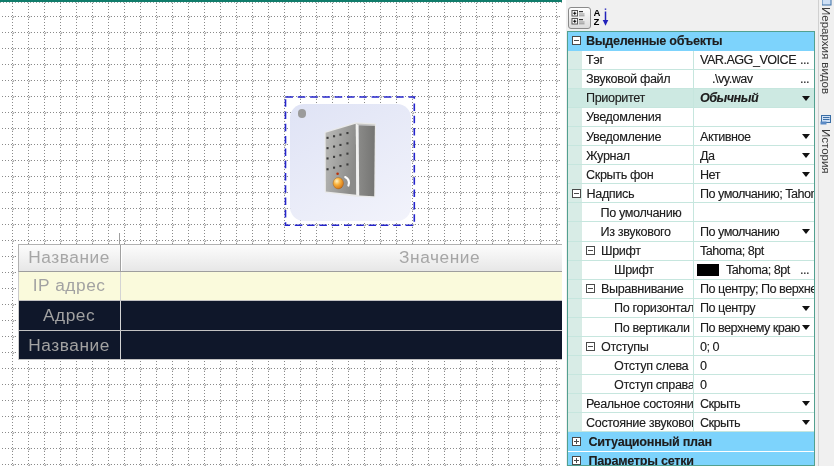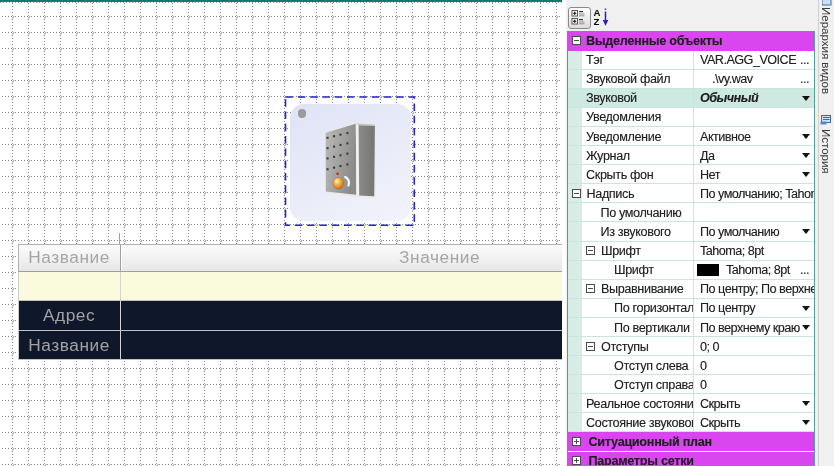--- a/index.html
+++ b/index.html
@@ -38,21 +38,21 @@
   border:1px solid #52a08f;box-sizing:border-box;overflow:hidden;background:#fff;
   font-size:12.5px;letter-spacing:-0.3px;color:#1e1e1e;text-shadow:0.3px 0 0 rgba(30,30,30,0.4);}
 .prow{position:relative;height:19.1px;box-sizing:border-box;}
 .prow .sep{position:absolute;left:0;right:0;bottom:0;height:1px;background:#c6e6de;}
 .strip{position:absolute;left:0;top:0;bottom:0;width:14px;background:#d8ece6;}
 .lblc{position:absolute;left:14px;top:0;bottom:0;width:111.5px;background:#fff;overflow:hidden;white-space:nowrap;}
 .valc{position:absolute;left:125.5px;top:0;bottom:0;right:0;background:#fff;overflow:hidden;white-space:nowrap;
   border-left:1px solid #c6e6de;}
 .lblc span,.valc span{position:absolute;top:2.6px;}
 .valc span{letter-spacing:-0.45px;text-align:center;}
-.cat{background:#d946ef;font-weight:bold;letter-spacing:-0.2px;}
+.cat{background:#7dd3fc;font-weight:bold;letter-spacing:-0.2px;}
 .sel .strip{background:#cde9e2;}
 .sel .lblc{background:#cde9e2;}
 .sel .valc{background:#cde9e2;font-style:italic;}
 .exp{position:absolute;width:9px;height:9px;border:1px solid #4a4a4a;background:#fff;box-sizing:border-box;top:4.6px;z-index:2;}
 .exp .h{position:absolute;left:1px;right:1px;top:3px;height:1px;background:#4a4a4a;}
 .exp .v{position:absolute;top:1px;bottom:1px;left:3px;width:1px;background:#4a4a4a;}
 .arr{position:absolute;right:4px;top:7px;width:0;height:0;
   border-left:4.5px solid transparent;border-right:4.5px solid transparent;border-top:5px solid #111;}
 .dots3{position:absolute;right:5px;top:2.6px;color:#333;}
 .swatch{position:absolute;left:3px;top:3px;width:22px;height:12.5px;background:#000;}
@@ -139,20 +139,21 @@
     <rect x="2.5" y="3" width="128.8" height="128.2" fill="none" stroke="#2424cc" stroke-width="1.6" stroke-dasharray="7.5 4.8"></rect>
   </svg>
   <div id="tbl">
    <div class="hd">
           <div class="c1">Название</div>
           <div class="c2">Значение</div>
           <div class="div"></div>
           <div class="div2"></div>
         </div>
    <div class="row y">
+          <div class="c1">IP адрес</div>
           <div class="div"></div>
         </div>
    <div class="row">
           <div class="c1">Адрес</div>
           <div class="div"></div>
         </div>
    <div class="row">
           <div class="c1">Название</div>
           <div class="div"></div>
         </div>
@@ -217,21 +218,21 @@
         </div>
     <div class="valc">
           <span style="left:18px">.\vy.wav</span>
           <span class="dots3">...</span>
         </div>
     <div class="sep"></div>
       </div>
   <div class="prow sel">
         <div class="strip"></div>
         <div class="lblc">
-          <span style="left:4.5px">Звуковой</span>
+          <span style="left:4.5px">Приоритет</span>
         </div>
     <div class="valc">
           <span style="left:6px;font-weight:bold">Обычный</span>
           <div class="arr"></div>
         </div>
     <div class="sep"></div>
       </div>
   <div class="prow">
         <div class="strip"></div>
         <div class="lblc">

